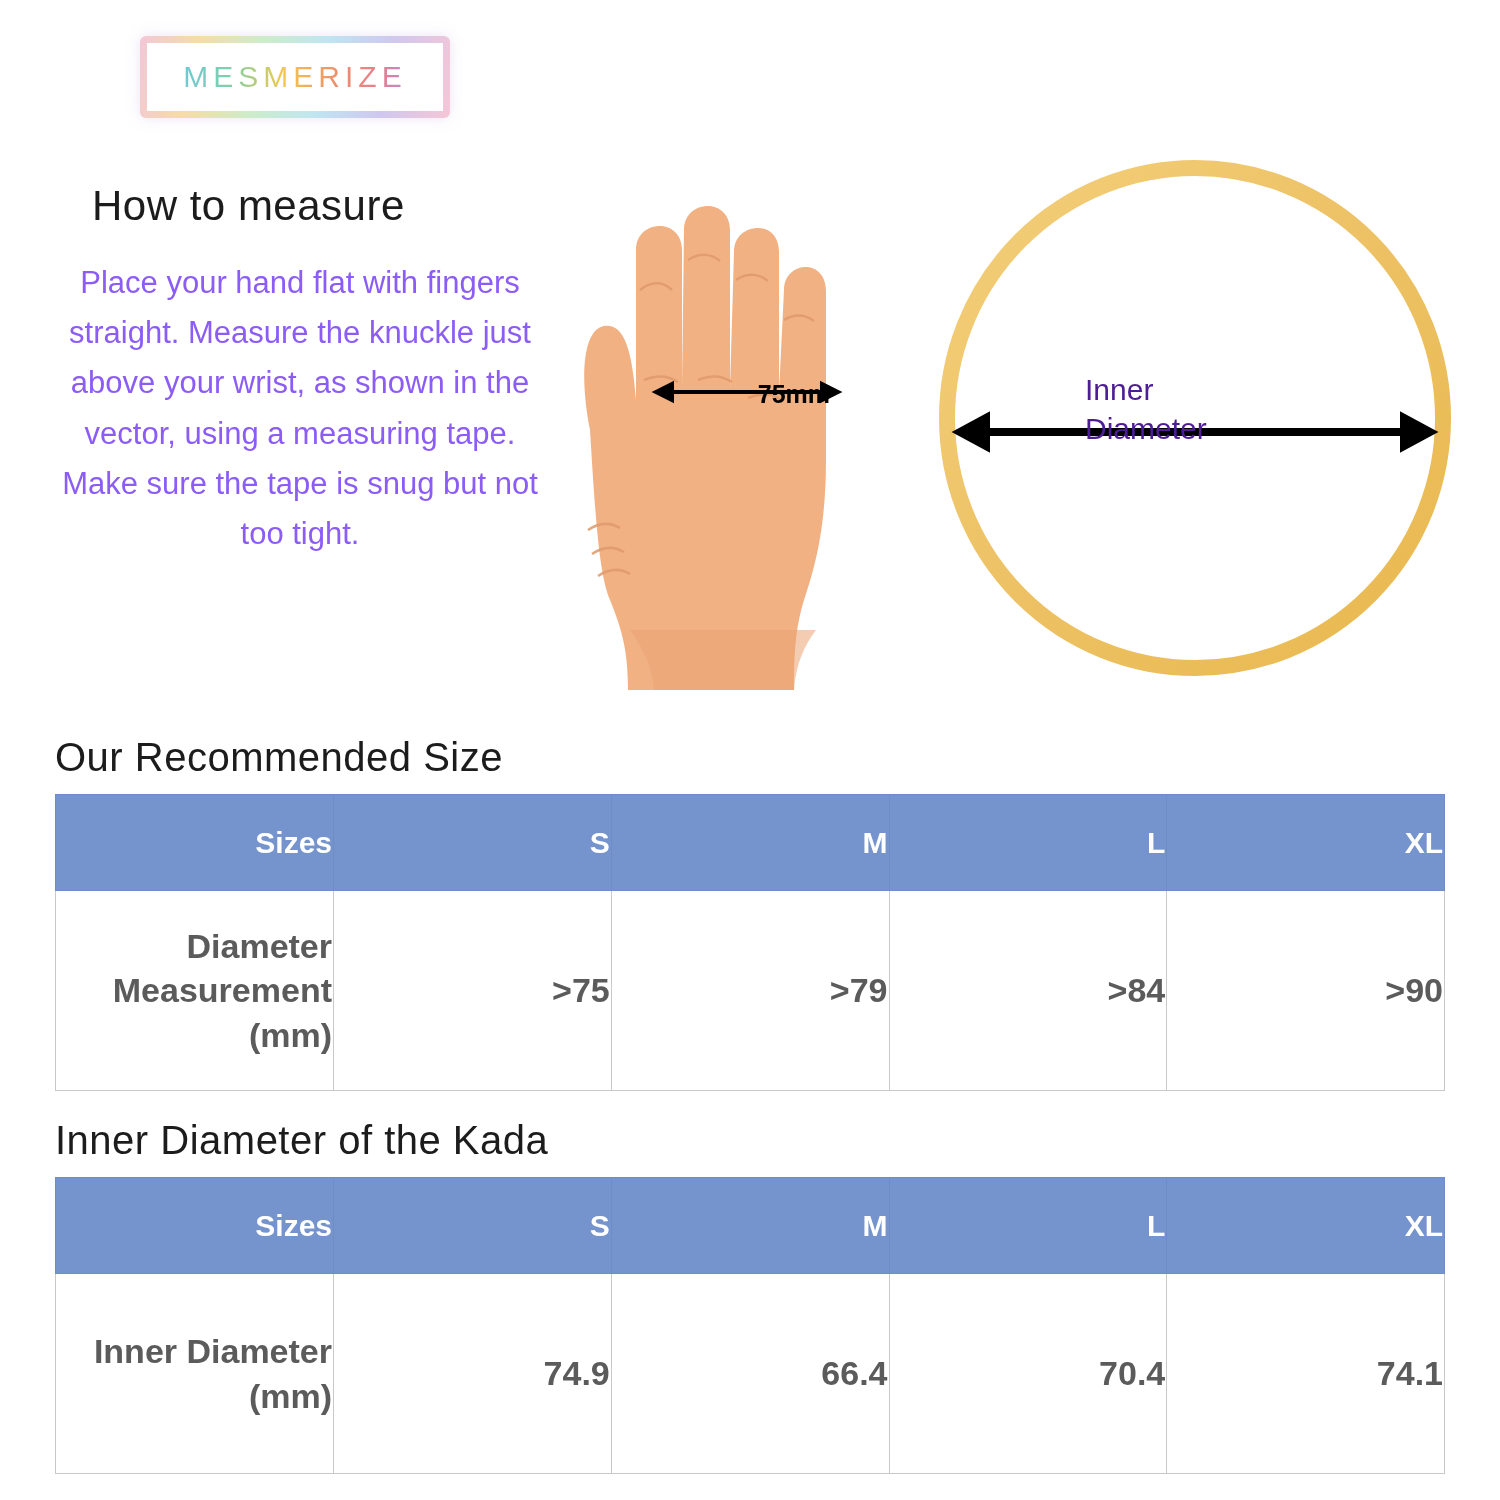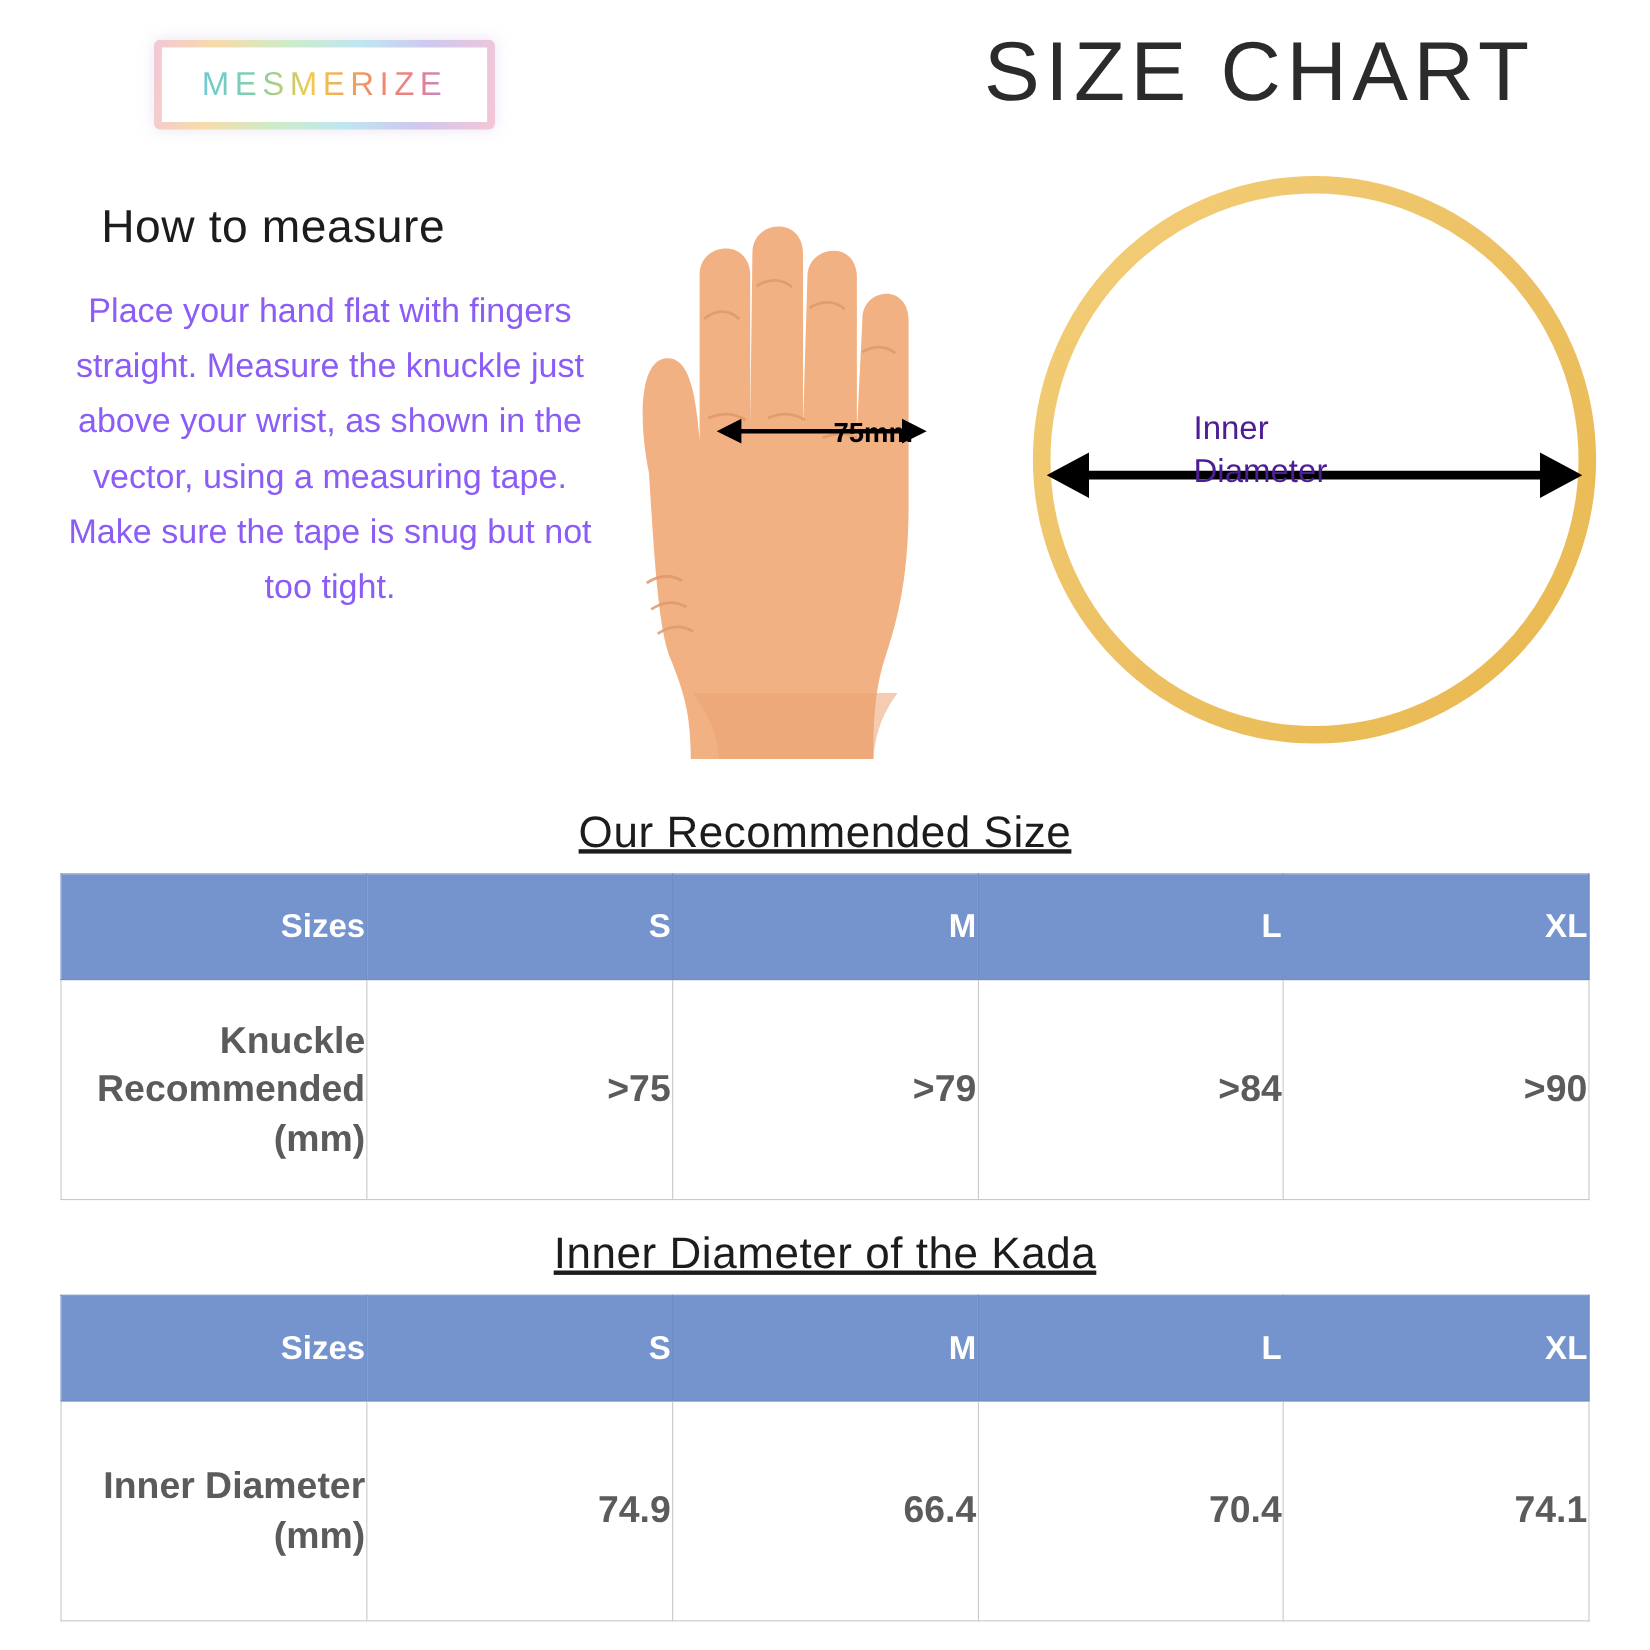--- a/index.html
+++ b/index.html
@@ -100,26 +100,24 @@
     left: 50%; top: 210px;
     transform: translateX(-50%);
     width: 220px;
     font-size: 30px;
     line-height: 1.3;
     color: #4c1d95;
   }
 
   
   .table-title {
-    text-align: center;
     font-size: 40px;
     font-weight: 400;
     color: #1c1c1c;
     letter-spacing: 0.5px;
-    text-decoration: underline;
   }
   .sc-table {
     border-collapse: collapse;
     width: 1390px;
     table-layout: fixed;
   }
   .sc-table th, .sc-table td {
     border: 1px solid #c9c9c9;
     text-align: right;
   }
@@ -148,21 +146,20 @@
 </style>
 </head>
 <body>
 
 <div class="page">
 
   <div class="logo-box">
     <div class="logo-text">MESMERIZE</div>
   </div>
 
-  <div class="main-title">SIZE CHART</div>
 
   <div class="howto-head">How to measure</div>
   <div class="howto-body">Place your hand flat with fingers straight. Measure the knuckle just above your wrist, as shown in the vector, using a measuring tape. Make sure the tape is snug but not too tight.</div>
 
   <div class="hand-wrap">
     <svg width="320" height="580" viewBox="0 0 320 580">
 
       <path d="M72 300 C62 250 64 200 86 196 C104 193 112 215 116 250 L118 270
                L118 120 C118 104 130 96 142 96 C154 96 164 105 164 120 L164 258
                L166 100 C166 84 178 76 190 76 C202 76 212 85 212 100 L212 258
@@ -224,21 +221,21 @@
         <tr>
           <th class="col-first">Sizes</th>
           <th>S</th>
           <th>M</th>
           <th>L</th>
           <th>XL</th>
         </tr>
       </thead>
       <tbody>
         <tr>
-          <td class="label-cell col-first">Knuckle Recommended (mm)</td>
+          <td class="label-cell col-first">Diameter Measurement (mm)</td>
           <td>&gt;75</td>
           <td>&gt;79</td>
           <td>&gt;84</td>
           <td>&gt;90</td>
         </tr>
       </tbody>
     </table>
   </div>
 
   <div class="tbl-block-2">

